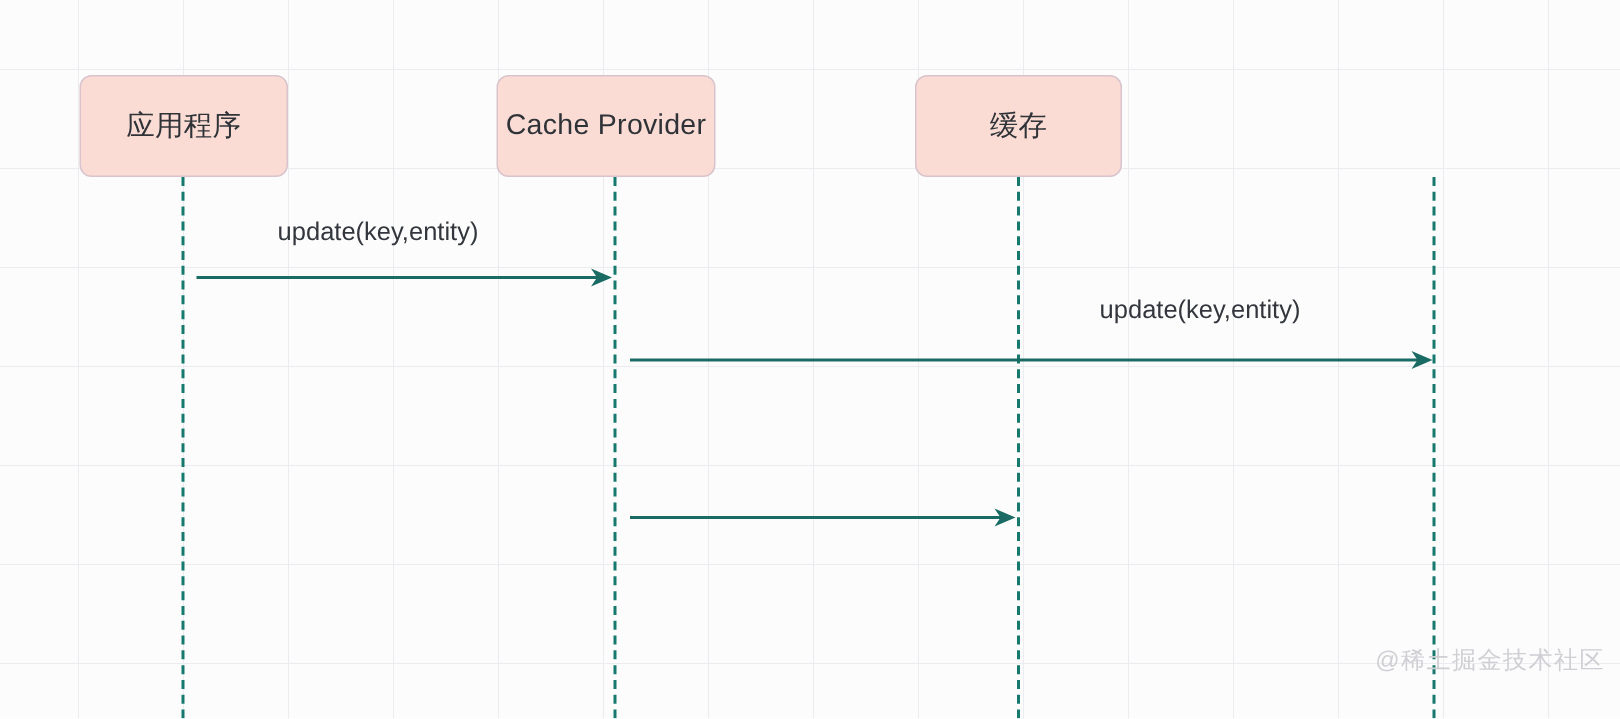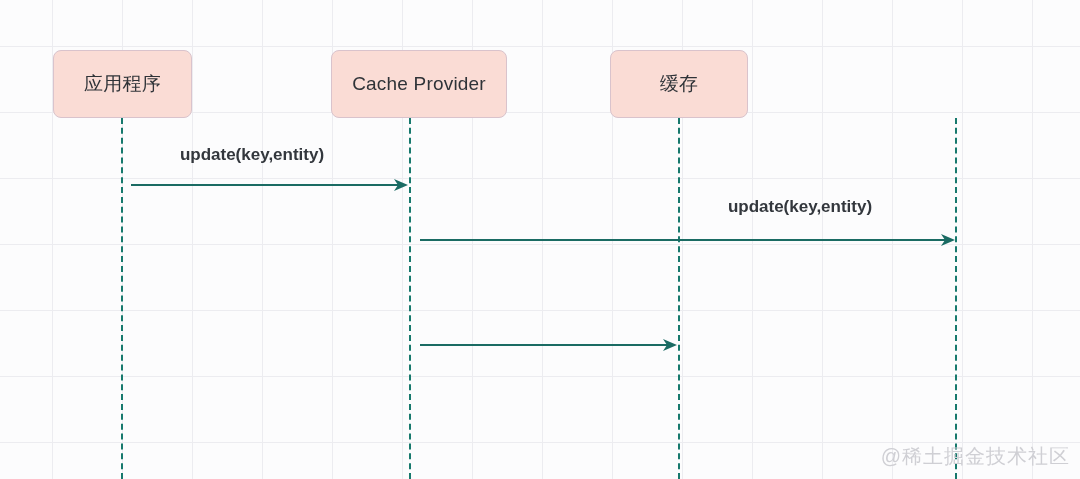--- a/index.html
+++ b/index.html
@@ -59,44 +59,43 @@
     height: 479px;
     overflow: visible;
     pointer-events: none;
   }
   .msg-label {
     position: absolute;
     transform: translateX(-50%);
     color: #33373d;
     font-size: 17px;
     white-space: nowrap;
-    font-weight: bold;
   }
 
   
   .watermark {
     position: absolute;
     right: 10px;
-    bottom: 9px;
+    bottom: 28px;
     color: #cfcfd4;
-    font-size: 20px;
+    font-size: 16px;
     letter-spacing: 1px;
     white-space: nowrap;
     user-select: none;
   }
 </style>
 </head>
 <body>
 
 <div id="diagram">
 
   <div class="participant" id="p-app" style="left: 53px; width: 139px; top: 50px;">
     <span>应用程序</span>
   </div>
-  <div class="participant" id="p-cache-provider" style="left: 331px; width: 176px; top: 50px;">
+  <div class="participant" id="p-cache-provider" style="left: 331px; width: 146px; top: 50px;">
     <span>Cache Provider</span>
   </div>
   <div class="participant" id="p-cache" style="left: 610px; width: 138px; top: 50px;">
     <span>缓存</span>
   </div>
 
   <div class="lifeline" id="ll-app" style="left: 121px;"></div>
   <div class="lifeline" id="ll-cache-provider" style="left: 409px;"></div>
   <div class="lifeline" id="ll-cache" style="left: 678px;"></div>
   <div class="lifeline" id="ll-datasource" style="left: 955px;"></div>

